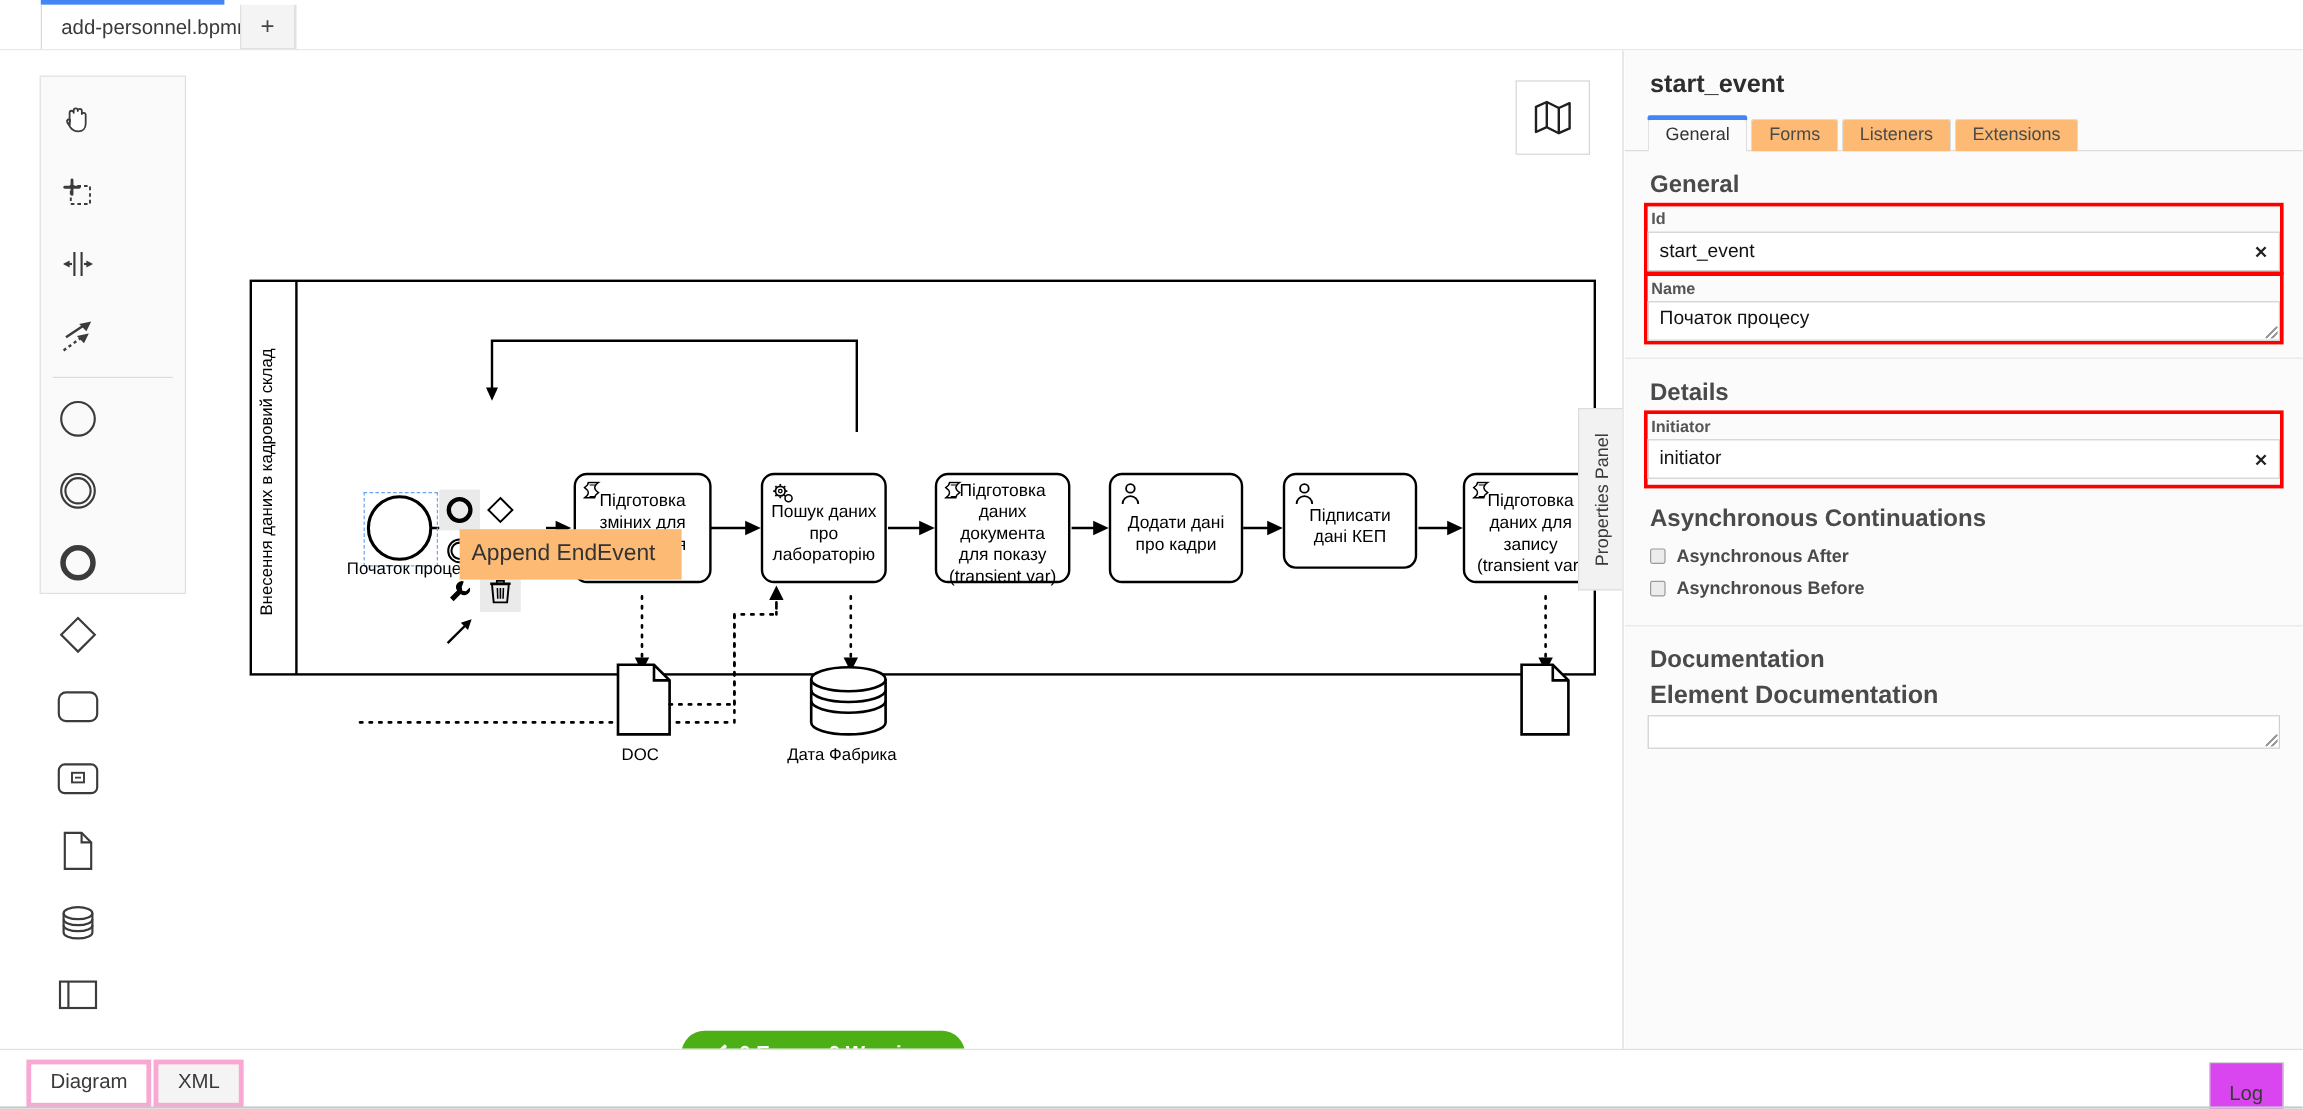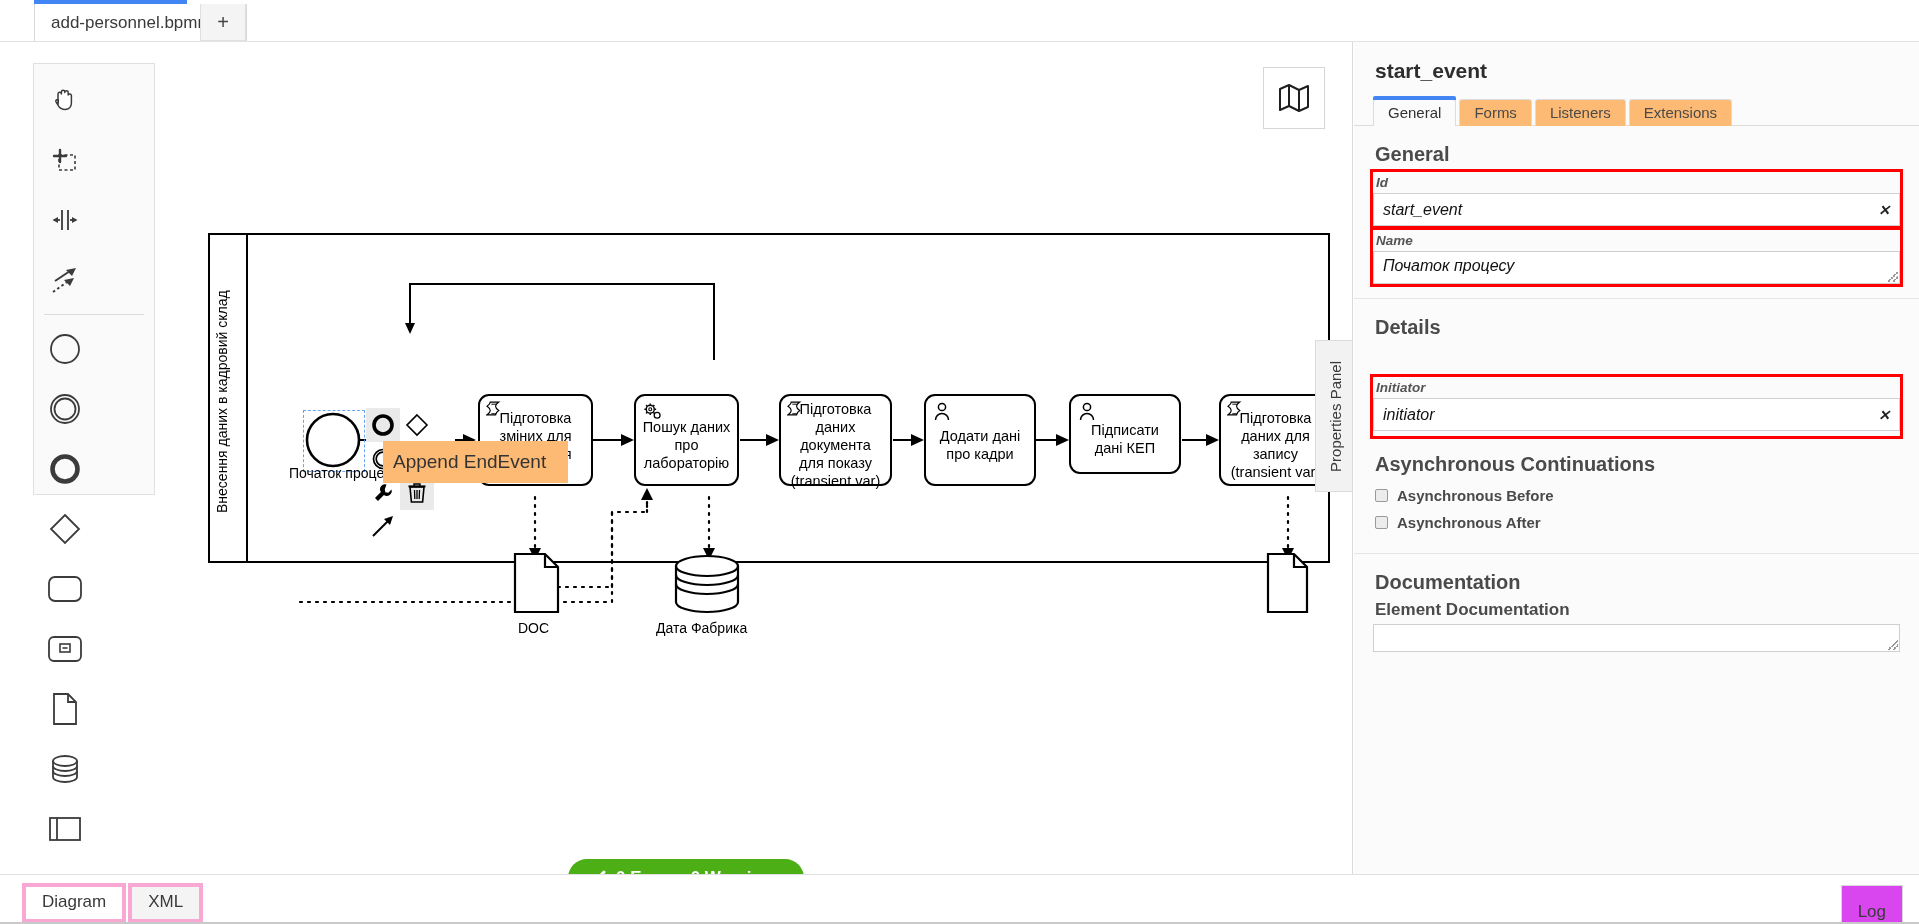--- a/index.html
+++ b/index.html
@@ -197,21 +197,21 @@
   }
   .pp-tab.active::after {
     content: ""; position: absolute; left: 0; right: 0; bottom: -1px;
     height: 2px; background: #fbfbfb;
   }
 
   .pp-section-h {
     font-size: 20px; font-weight: bold; color: #4a4a4a;
     padding: 17px 0 6px 21px;
   }
-  .pp-group { position: relative; margin: 0 19px; font-style: italic; }
+  .pp-group { position: relative; margin: 0 19px; }
   .pp-group.boxed { outline: 3px solid #ff0000; outline-offset: 0; }
   .pp-label {
     font-size: 13.5px; font-weight: bold; color: #555;
     padding: 3px 0 3px 3px;
   }
   .pp-field {
     position: relative;
     background: #fff; border: 1px solid #cfcfcf;
     height: 33px; display: flex; align-items: center;
     padding: 0 28px 0 9px;
@@ -629,43 +629,43 @@
       <div class="pp-textarea">
         <span>Початок процесу</span>
         <span class="grip"></span>
       </div>
     </div>
 
     <div class="pp-divider"></div>
 
     <div class="pp-section-h">Details</div>
 
-    <div class="pp-group boxed" style="padding-bottom:5px;margin-top:32px;">
+    <div class="pp-group boxed" style="padding-bottom:5px;">
       <div class="pp-label">Initiator</div>
       <div class="pp-field">
         <span>initiator</span>
         <span class="clear-x">✕</span>
       </div>
     </div>
 
     <div class="pp-section-h">Asynchronous Continuations</div>
 
     <div class="pp-check-row">
       <span class="pp-check"></span>
-      <span>Asynchronous Before</span>
+      <span>Asynchronous After</span>
     </div>
     <div class="pp-check-row">
       <span class="pp-check"></span>
-      <span>Asynchronous After</span>
+      <span>Asynchronous Before</span>
     </div>
 
     <div class="pp-divider" style="margin-top:17px;"></div>
 
     <div class="pp-section-h">Documentation</div>
-    <div style="padding:0 5px 0 21px; font-size:17px; font-weight:bold; color:#4a4a4a;">Element Documentation</div>
+    <div style="padding:0 5px 0 21px; font-size:21px; font-weight:bold; color:#4a4a4a;">Element Documentation</div>
     <div class="doc-area">
       <span class="grip" style="position:absolute;right:1px;bottom:1px;width:10px;height:10px;
                    background:linear-gradient(135deg,transparent 0 45%,#999 45% 55%,transparent 55% 100%),
                               linear-gradient(135deg,transparent 0 70%,#999 70% 80%,transparent 80% 100%);"></span>
     </div>
 
   </div>
 
   <div id="footer">
     <div class="ftabs">

